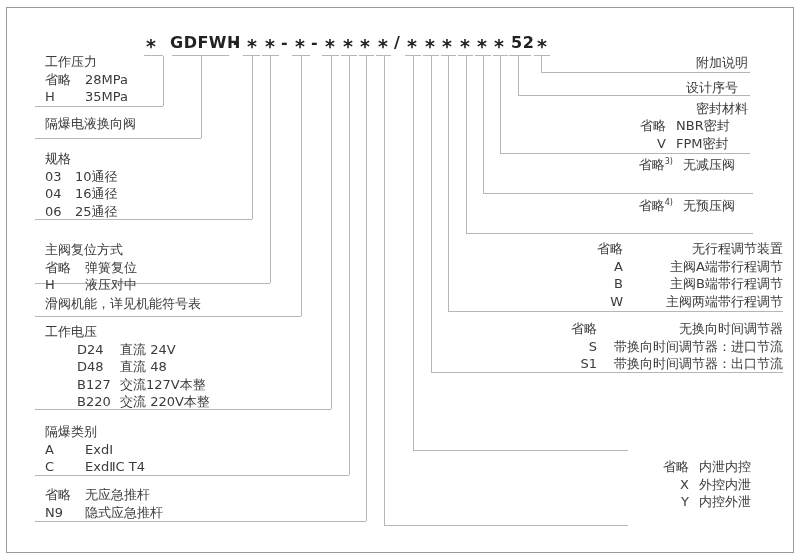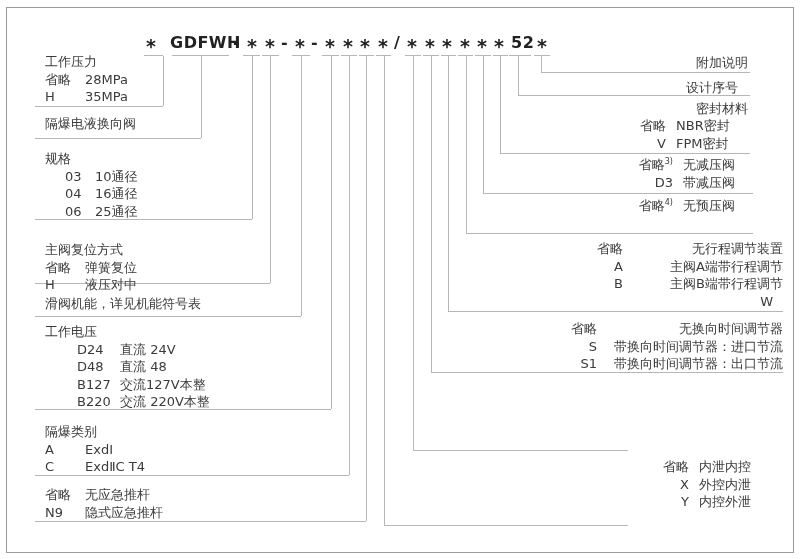--- a/index.html
+++ b/index.html
@@ -8,21 +8,21 @@
   #frame{position:absolute;left:6px;top:7px;right:6px;bottom:6px;border:1px solid #9a9a9a;}
   .ln{position:absolute;background:#b6b6b6;}
   
   .cseg{position:absolute;top:33px;font-weight:bold;font-size:16px;color:#222;
         letter-spacing:.5px;white-space:nowrap;}
   .star{font-size:19px;top:35px;}
   
   .block{position:absolute;left:45px;font-size:13px;line-height:15px;white-space:nowrap;}
   .brow{display:flex;height:17.5px;align-items:flex-start;}
   .brow .code{width:40px;flex:none;}
-  .w30 .code{width:30px;margin-left:20px;}
+  .w30 .code{width:30px;}
   .w43 .code{width:43px;margin-left:32px;}
   
   .rtxt{position:absolute;font-size:13px;line-height:15px;text-align:right;white-space:nowrap;}
   .rtable{position:absolute;font-size:13px;line-height:15px;white-space:nowrap;}
   .rrow{display:flex;justify-content:flex-end;height:17.5px;align-items:flex-start;}
   .rcode{flex:none;text-align:right;padding-right:10px;}
   .rdesc{flex:none;text-align:left;}
   .alignR .rdesc{text-align:right;}
   sup{font-size:8px;line-height:8px;}
 </style>
@@ -215,24 +215,20 @@
         <span class="rcode" style="width:45px">V</span>
         <span class="rdesc" style="width:74px">FPM密封</span>
       </div>
   </div>
 
   <div class="rtable" style="right:47px;top:157px">
     <div class="rrow">
         <span class="rcode" style="width:48px"><span>省略</span><sup>3)</sup></span>
         <span class="rdesc" style="width:70px">无减压阀</span>
       </div>
-    <div class="rrow">
-        <span class="rcode" style="width:48px">D3</span>
-        <span class="rdesc" style="width:70px">带减压阀</span>
-      </div>
   </div>
 
   <div class="rtable" style="right:47px;top:198px">
     <div class="rrow">
         <span class="rcode" style="width:48px"><span>省略</span><sup>4)</sup></span>
         <span class="rdesc" style="width:70px">无预压阀</span>
       </div>
   </div>
 
   <div class="rtable alignR" style="right:17px;top:241px">
@@ -243,20 +239,21 @@
     <div class="rrow">
         <span class="rcode" style="width:40px">A</span>
         <span class="rdesc" style="width:150px">主阀A端带行程调节</span>
       </div>
     <div class="rrow">
         <span class="rcode" style="width:40px">B</span>
         <span class="rdesc" style="width:150px">主阀B端带行程调节</span>
       </div>
     <div class="rrow">
         <span class="rcode" style="width:40px">W</span>
+        <span class="rdesc" style="width:150px">主阀两端带行程调节</span>
       </div>
   </div>
 
   <div class="rtable alignR" style="right:17px;top:321px">
     <div class="rrow">
         <span class="rcode" style="width:40px">省略</span>
         <span class="rdesc" style="width:176px">无换向时间调节器</span>
       </div>
     <div class="rrow">
         <span class="rcode" style="width:40px">S</span>

